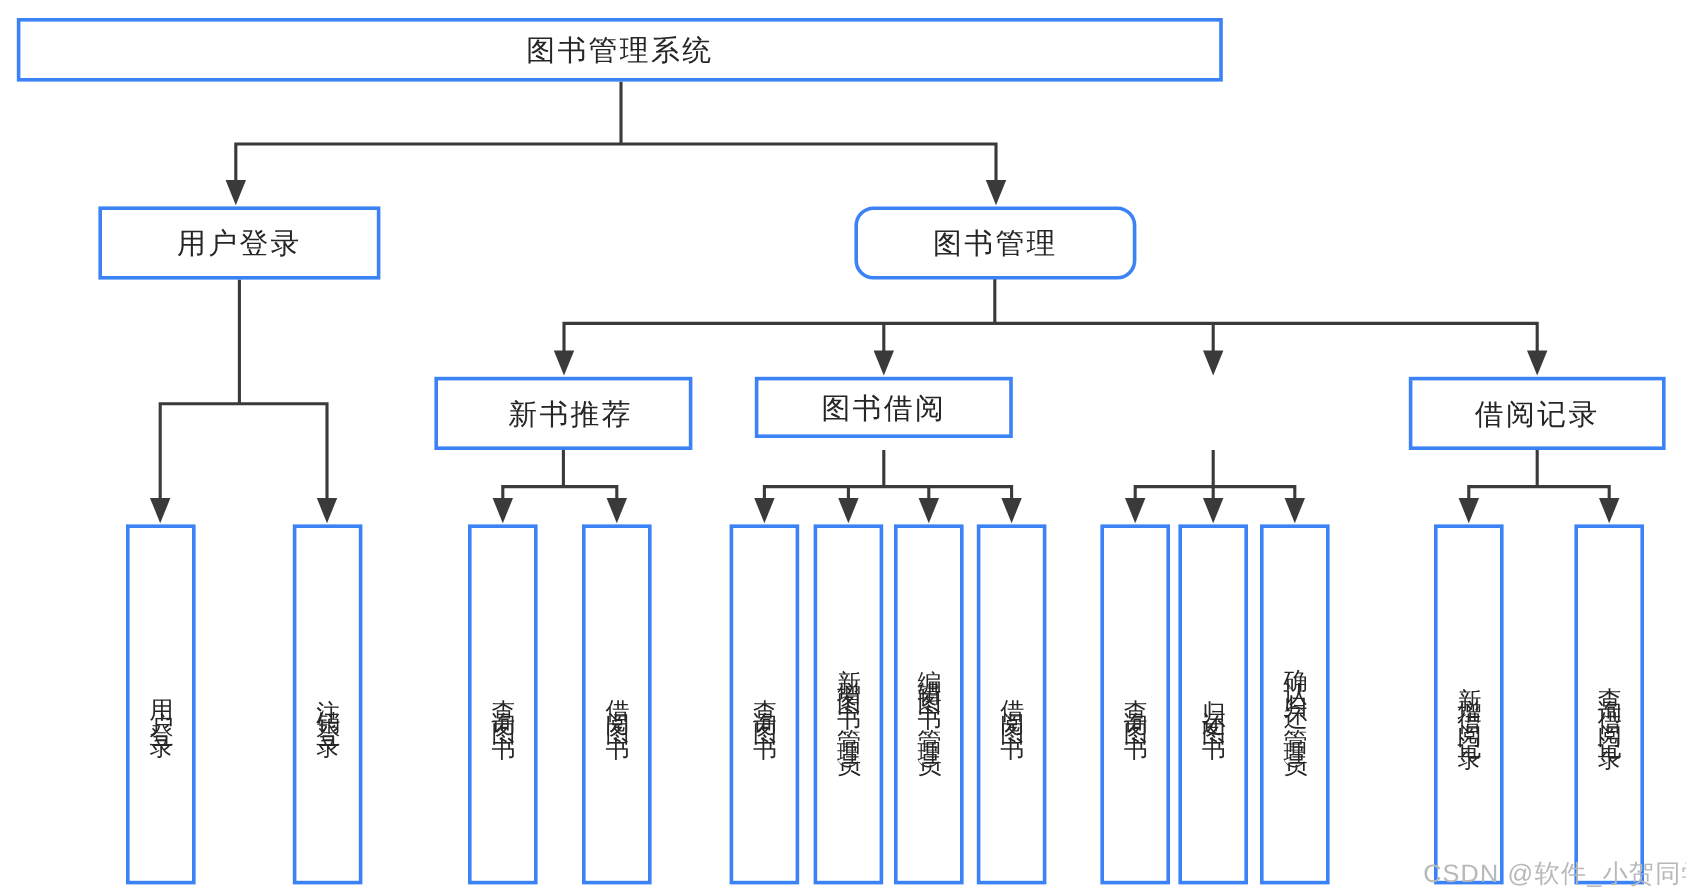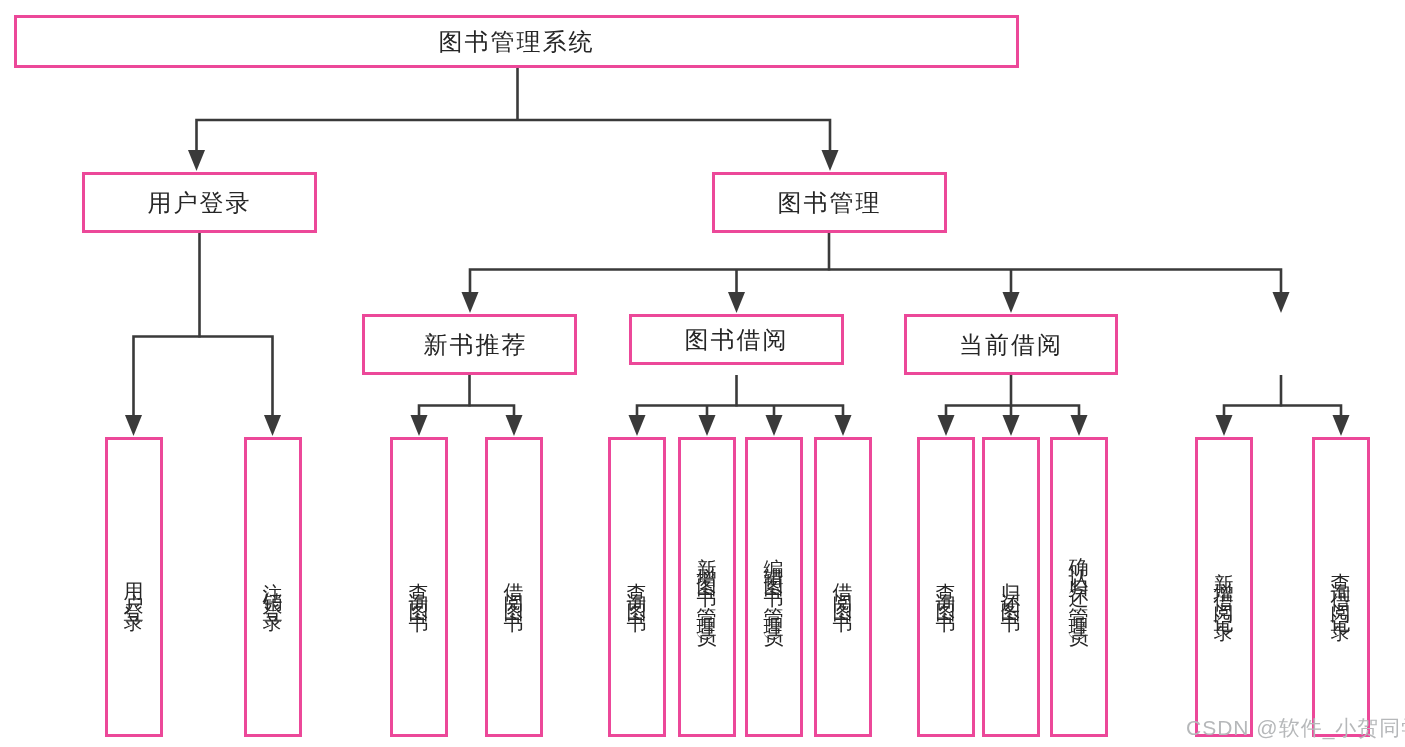--- a/index.html
+++ b/index.html
@@ -17,21 +17,21 @@
   }
   #connectors {
     position: absolute;
     left: 0; top: 0;
     width: 1405px; height: 747px;
   }
   .node {
     position: absolute;
     box-sizing: border-box;
     background: #ffffff;
-    border: 3px solid #ec4899;
+    border: 3px solid #3b82f6;
     display: flex;
     align-items: center;
     justify-content: center;
     color: #262626;
   }
   .hbox {
     font-size: 24px;
     letter-spacing: 2px;
     white-space: nowrap;
   }
@@ -107,32 +107,32 @@
     <polygon fill="#3a3a3a" stroke="none" points="1332.5,415 1349.5,415 1341,436"></polygon>
   </svg>
 
   <div class="node hbox" style="left:14px; top:15px; width:1005px; height:53px;">
     <span>图书管理系统</span>
   </div>
 
   <div class="node hbox" style="left:82px; top:172px; width:235px; height:61px;">
     <span>用户登录</span>
   </div>
-  <div class="node hbox" style="left:712px; top:172px; width:235px; height:61px;">
+  <div class="node hbox" style="left:712px; top:172px; width:235px; height:61px;border-radius:16px;">
     <span>图书管理</span>
   </div>
 
   <div class="node hbox" style="left:362px; top:314px; width:215px; height:61px;padding-left:12px;">
     <span>新书推荐</span>
   </div>
   <div class="node hbox" style="left:629px; top:314px; width:215px; height:51px;">
     <span>图书借阅</span>
   </div>
-  <div class="node hbox" style="left:904px; top:314px; width:214px; height:61px;">
-    <span>当前借阅</span>
+  <div class="node hbox" style="left:1174px; top:314px; width:214px; height:61px;">
+    <span>借阅记录</span>
   </div>
 
   <div class="node vbox" style="left:105px; top:437px; width:58px; height:300px;">
     <span>用户登录</span>
   </div>
   <div class="node vbox" style="left:244px; top:437px; width:58px; height:300px;">
     <span>注销登录</span>
   </div>
 
   <div class="node vbox" style="left:390px; top:437px; width:58px; height:300px;">

